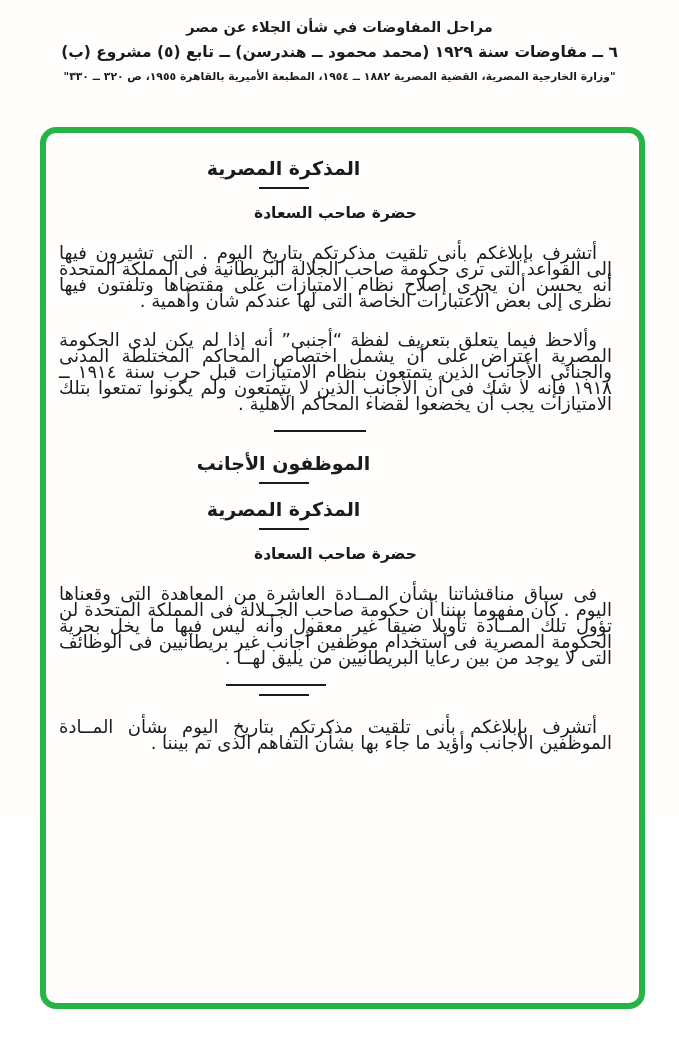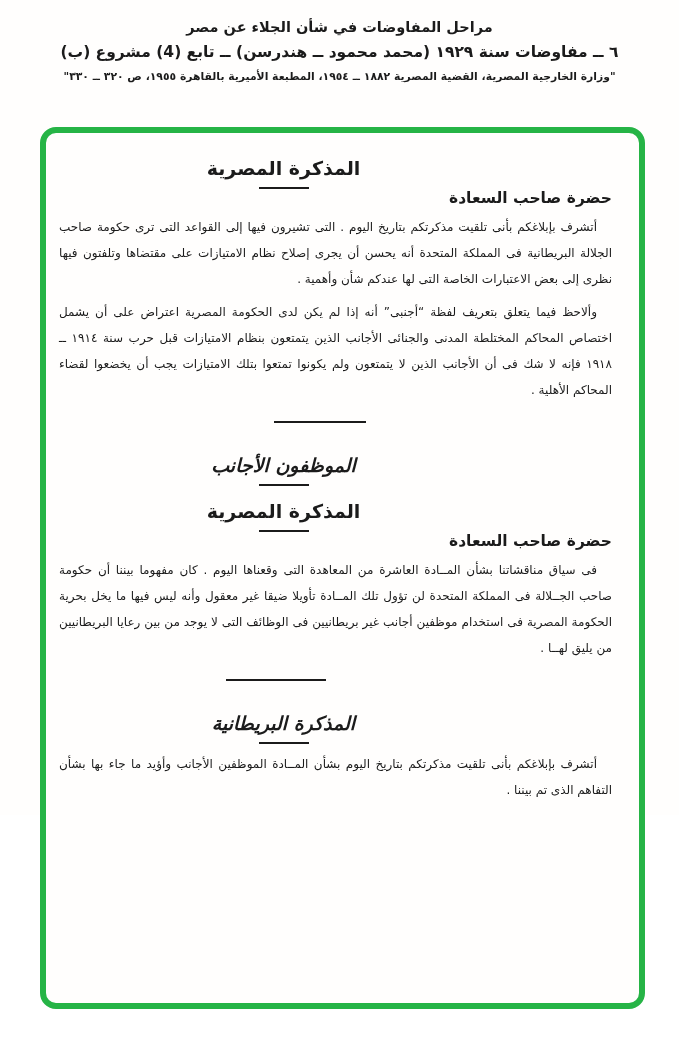--- a/index.html
+++ b/index.html
@@ -31,34 +31,35 @@
     background: #fffefd;
     padding: 10px 27px 0 13px;
     overflow: hidden;
   }
   .memo-title {
     position: relative; right: 52px;
     margin-top: 14px;
     text-align: center;
     font-size: 19px; font-weight: 700;
   }
-  .memo-title.after-rule { margin-top: 31px; font-style: italic; }
+  .memo-title.after-rule { margin-top: 20px; }
   .title-rule {
     position: relative; right: 52px;
     width: 50px; height: 2px;
     background: #1b1b1b;
     margin: 8px auto 0;
   }
   .salutation {
-    font-size: 15.5px; font-weight: 700;
+    margin-top: 15px;
+    font-size: 15.5px; font-weight: 700; text-align: center;
   }
   .para {
-    margin-top: 7px;
-    font-size: 12px;
-    line-height: 26px;
+    margin-top: 23px;
+    font-size: 18px;
+    line-height: 16px;
     text-align: justify;
     text-indent: 15px;
   }
   .section-rule {
     position: relative;
     height: 2px;
     background: #1b1b1b;
     margin: 18px auto 0;
   }
   .section-rule.r1 { width: 92px;  right: 16px; }
@@ -72,21 +73,21 @@
     font-size: 13px; font-weight: 700;
   }
 </style>
 </head>
 <body>
 
 <div class="page">
 
   <header class="header">
     <div class="header-title">مراحل المفاوضات في شأن الجلاء عن مصر</div>
-    <div class="header-subtitle">٦ ــ مفاوضات سنة ١٩٢٩ (محمد محمود ــ هندرسن) ــ تابع (4) مشروع (ب)</div>
+    <div class="header-subtitle">٦ ــ مفاوضات سنة ١٩٢٩ (محمد محمود ــ هندرسن) ــ تابع (٥) مشروع (ب)</div>
     <div class="header-source">"وزارة الخارجية المصرية، القضية المصرية ١٨٨٢ ــ ١٩٥٤، المطبعة الأميرية بالقاهرة ١٩٥٥، ص ٣٢٠ ــ ٣٣٠"</div>
   </header>
 
   <section class="frame" style="border-color: rgb(38, 180, 70);">
 
     <h2 class="memo-title">المذكرة المصرية</h2>
     <div class="title-rule"></div>
     <p class="salutation">حضرة صاحب السعادة</p>
     <p class="para">أتشرف بإبلاغكم بأنى تلقيت مذكرتكم بتاريخ اليوم . التى تشيرون فيها إلى القواعد التى ترى حكومة صاحب الجلالة البريطانية فى المملكة المتحدة أنه يحسن أن يجرى إصلاح نظام الامتيازات على مقتضاها وتلفتون فيها نظرى إلى بعض الاعتبارات الخاصة التى لها عندكم شأن وأهمية .</p>
     <p class="para">وألاحظ فيما يتعلق بتعريف لفظة “أجنبى” أنه إذا لم يكن لدى الحكومة المصرية اعتراض على أن يشمل اختصاص المحاكم المختلطة المدنى والجنائى الأجانب الذين يتمتعون بنظام الامتيازات قبل حرب سنة ١٩١٤ ــ ١٩١٨ فإنه لا شك فى أن الأجانب الذين لا يتمتعون ولم يكونوا تمتعوا بتلك الامتيازات يجب أن يخضعوا لقضاء المحاكم الأهلية .</p>
@@ -96,20 +97,19 @@
     <h2 class="memo-title after-rule">الموظفون الأجانب</h2>
     <div class="title-rule"></div>
 
     <h2 class="memo-title">المذكرة المصرية</h2>
     <div class="title-rule"></div>
     <p class="salutation">حضرة صاحب السعادة</p>
     <p class="para">فى سياق مناقشاتنا بشأن المــادة العاشرة من المعاهدة التى وقعناها اليوم . كان مفهوما بيننا أن حكومة صاحب الجــلالة فى المملكة المتحدة لن تؤول تلك المــادة تأويلا ضيقا غير معقول وأنه ليس فيها ما يخل بحرية الحكومة المصرية فى استخدام موظفين أجانب غير بريطانيين فى الوظائف التى لا يوجد من بين رعايا البريطانيين من يليق لهــا .</p>
 
     <div class="section-rule r2"></div>
 
-    <h2 class="memo-title after-rule">المذكرة البريطانية</h2>
     <div class="title-rule"></div>
     <p class="para">أتشرف بإبلاغكم بأنى تلقيت مذكرتكم بتاريخ اليوم بشأن المــادة الموظفين الأجانب وأؤيد ما جاء بها بشأن التفاهم الذى تم بيننا .</p>
 
   </section>
 
 
 </div>
 
 </body></html>

